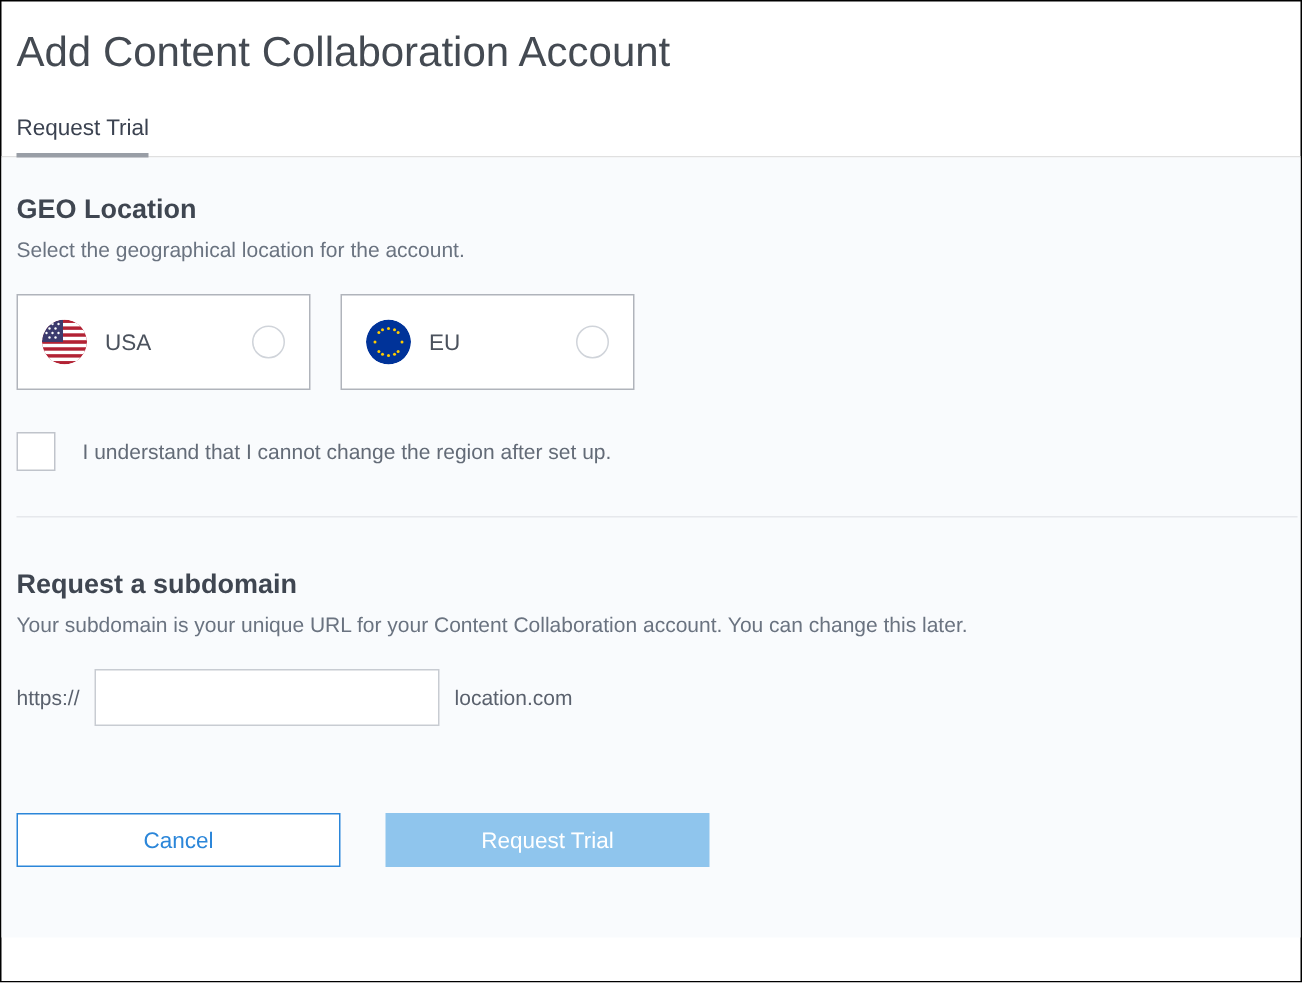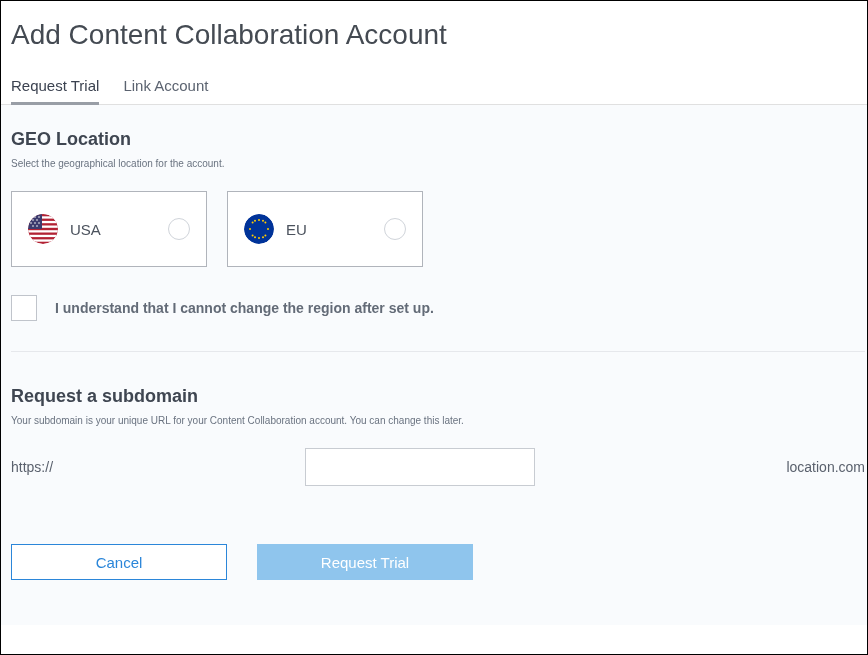--- a/index.html
+++ b/index.html
@@ -49,32 +49,32 @@
       padding: 24px 2px 10px 10px;
       min-height: 520px;
     }
     .section-title {
       font-size: 18px;
       font-weight: 600;
       color: #3f4651;
       margin-bottom: 8px;
     }
     .section-desc {
-      font-size: 10px;
+      font-size: 14px;
       color: #6a7380;
       margin-bottom: 22px;
     }
     .cards {
       display: flex;
       gap: 20px;
       margin-bottom: 28px;
     }
     .card {
       width: 196px;
-      height: 76px;
+      height: 64px;
       border: 1px solid #b0b4bb;
       background: #fff;
       display: flex;
       align-items: center;
       padding: 0 16px;
       justify-content: space-between;
       cursor: pointer;
     }
     .card-left {
       display: flex;
@@ -96,21 +96,20 @@
       height: 22px;
       border: 1px solid #d0d4da;
       border-radius: 50%;
       background: #fff;
     }
     .checkbox-row {
       display: flex;
       align-items: center;
       gap: 18px;
       margin-bottom: 30px;
-      font-weight: bold;
     }
     .checkbox {
       width: 26px;
       height: 26px;
       border: 1px solid #c0c4cb;
       background: #fff;
       cursor: pointer;
     }
     .checkbox-label {
       font-size: 14px;
@@ -120,21 +119,20 @@
       border: none;
       border-top: 1px solid #e6e8ec;
       margin: 0 0 34px 0;
     }
     .subdomain-row {
       display: flex;
       align-items: center;
       gap: 10px;
       margin-top: 8px;
       margin-bottom: 58px;
-      justify-content: space-between;
     }
     .subdomain-prefix, .subdomain-suffix {
       font-size: 14px;
       color: #5a616d;
     }
     .subdomain-input {
       width: 230px;
       height: 38px;
       border: 1px solid #c8ccd2;
       background: #fff;
@@ -166,21 +164,20 @@
     }
   </style>
 </head>
 <body>
 
 <div class="page">
   <h1 class="page-title">Add Content Collaboration Account</h1>
 
   <div class="tabs">
     <div class="tab active">Request Trial</div>
-    <div class="tab">Link Account</div>
   </div>
 
   <div class="content">
 
     <div class="section-title">GEO Location</div>
     <div class="section-desc">Select the geographical location for the account.</div>
 
     <div class="cards">
       <div class="card">
         <div class="card-left">

